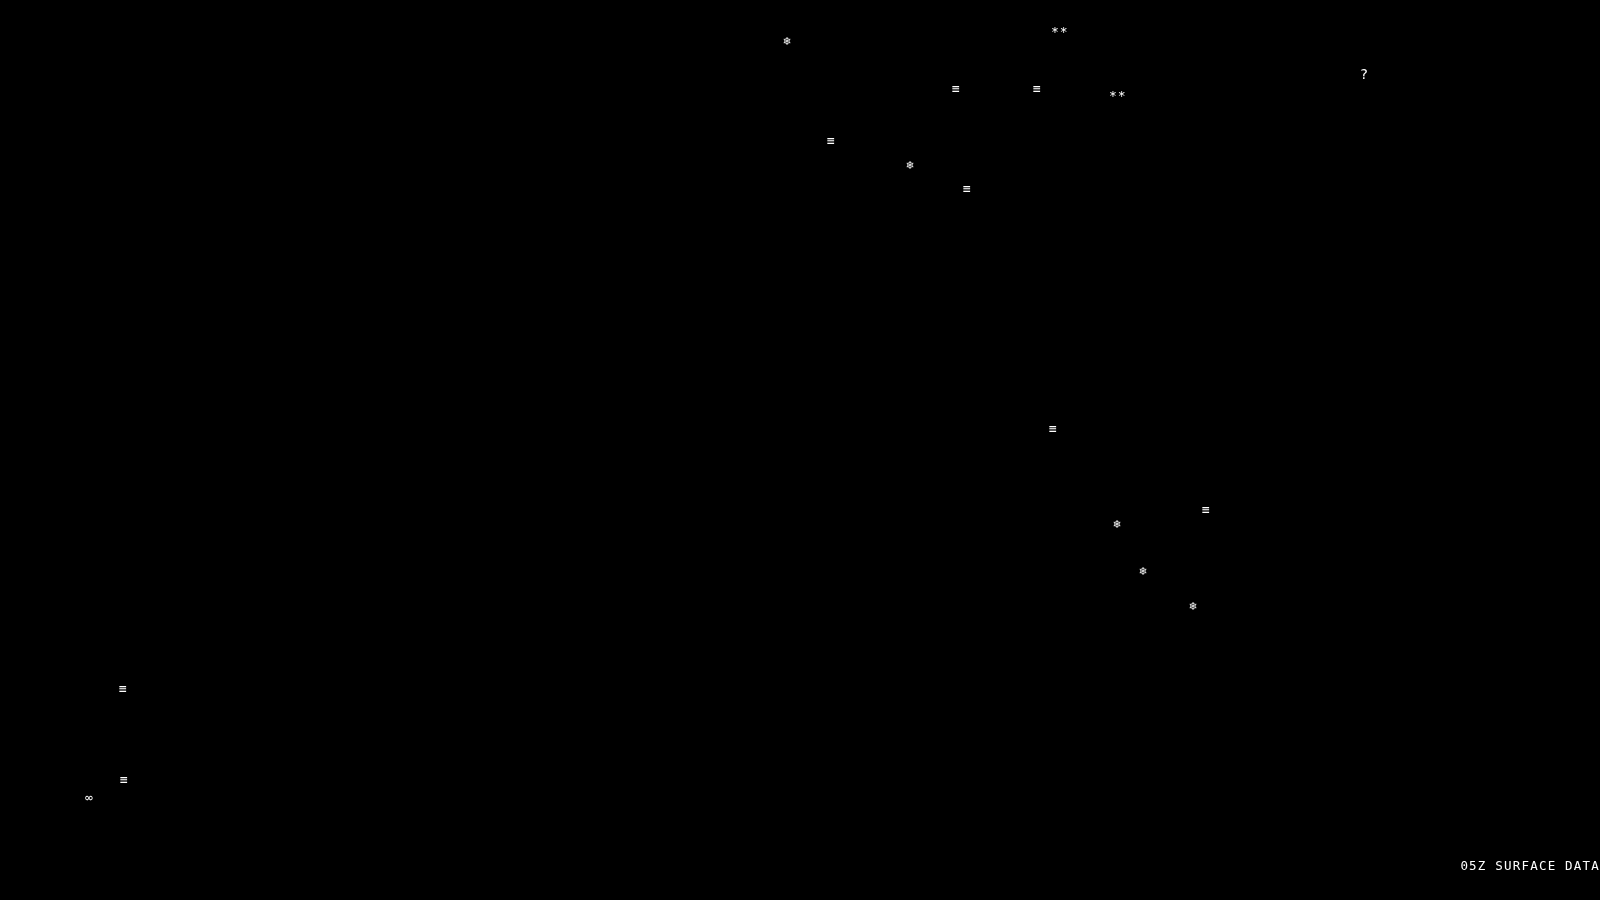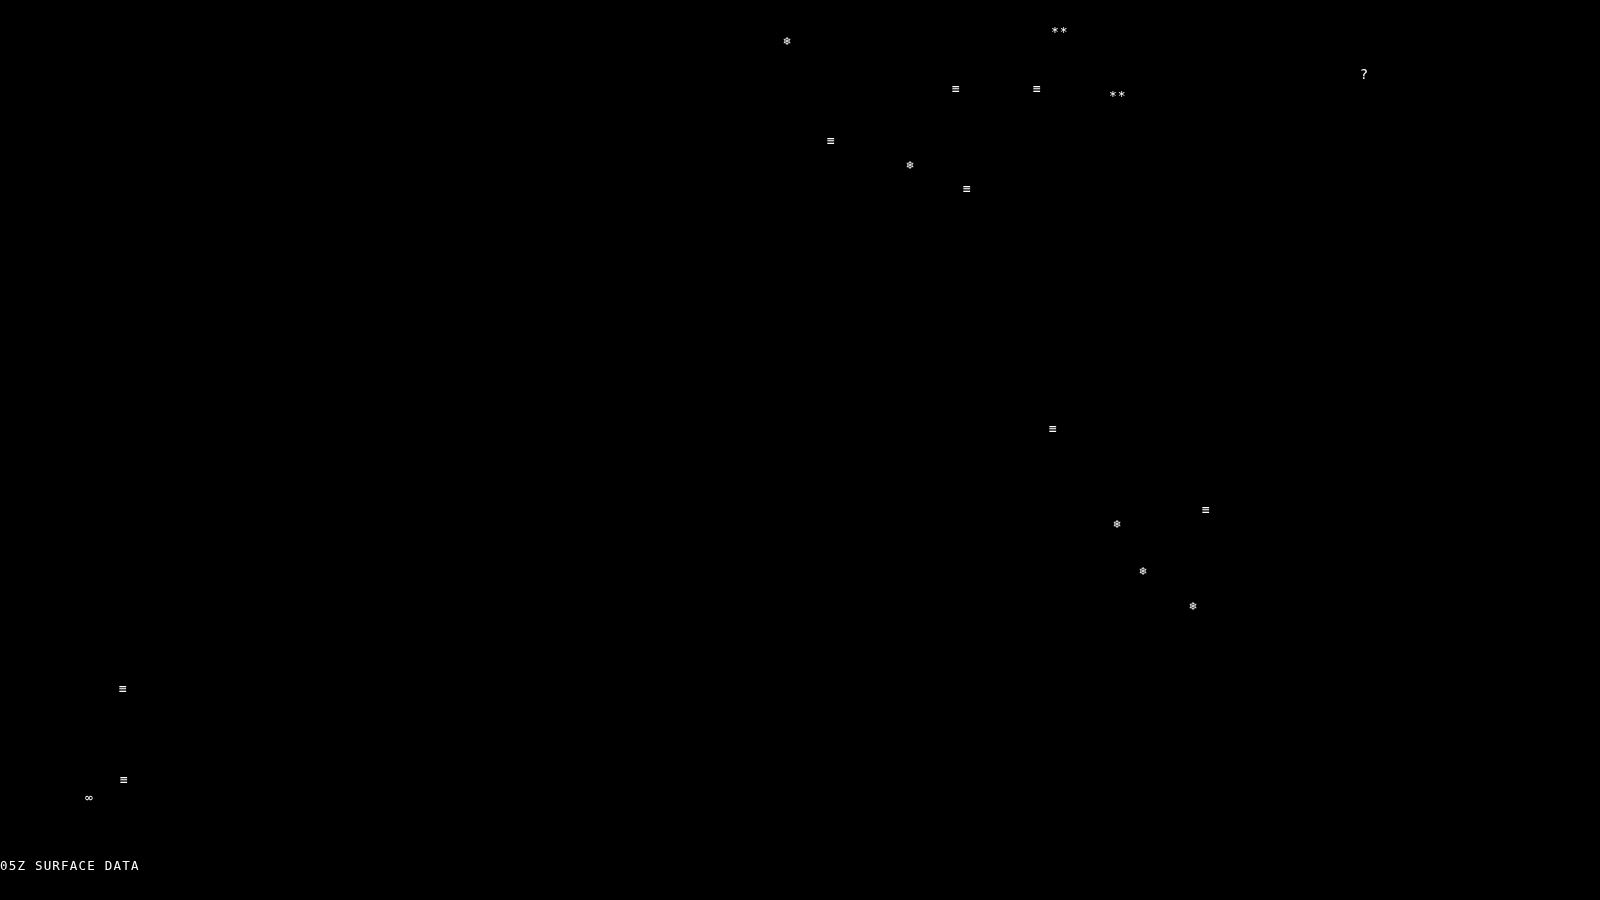--- a/index.html
+++ b/index.html
@@ -36,21 +36,21 @@
   .sym-equal       { font-size: 13px; letter-spacing: 0px; }
   .sym-star        { font-size: 13px; letter-spacing: 1px; }
   .sym-snow        { font-size: 12px; }
   .sym-infinity    { font-size: 13px; }
   .sym-question    { font-size: 14px; }
   #caption {
     position: absolute;
     left: 0;
     top: 858px;
     width: 1600px;
-    text-align: left;
+    text-align: right;
     font-family: "DejaVu Sans Mono", monospace;
     font-size: 12.5px;
     letter-spacing: 1.2px;
     color: #ffffff;
   }
 </style>
 </head>
 <body>
 
 <div id="map-canvas"></div>

